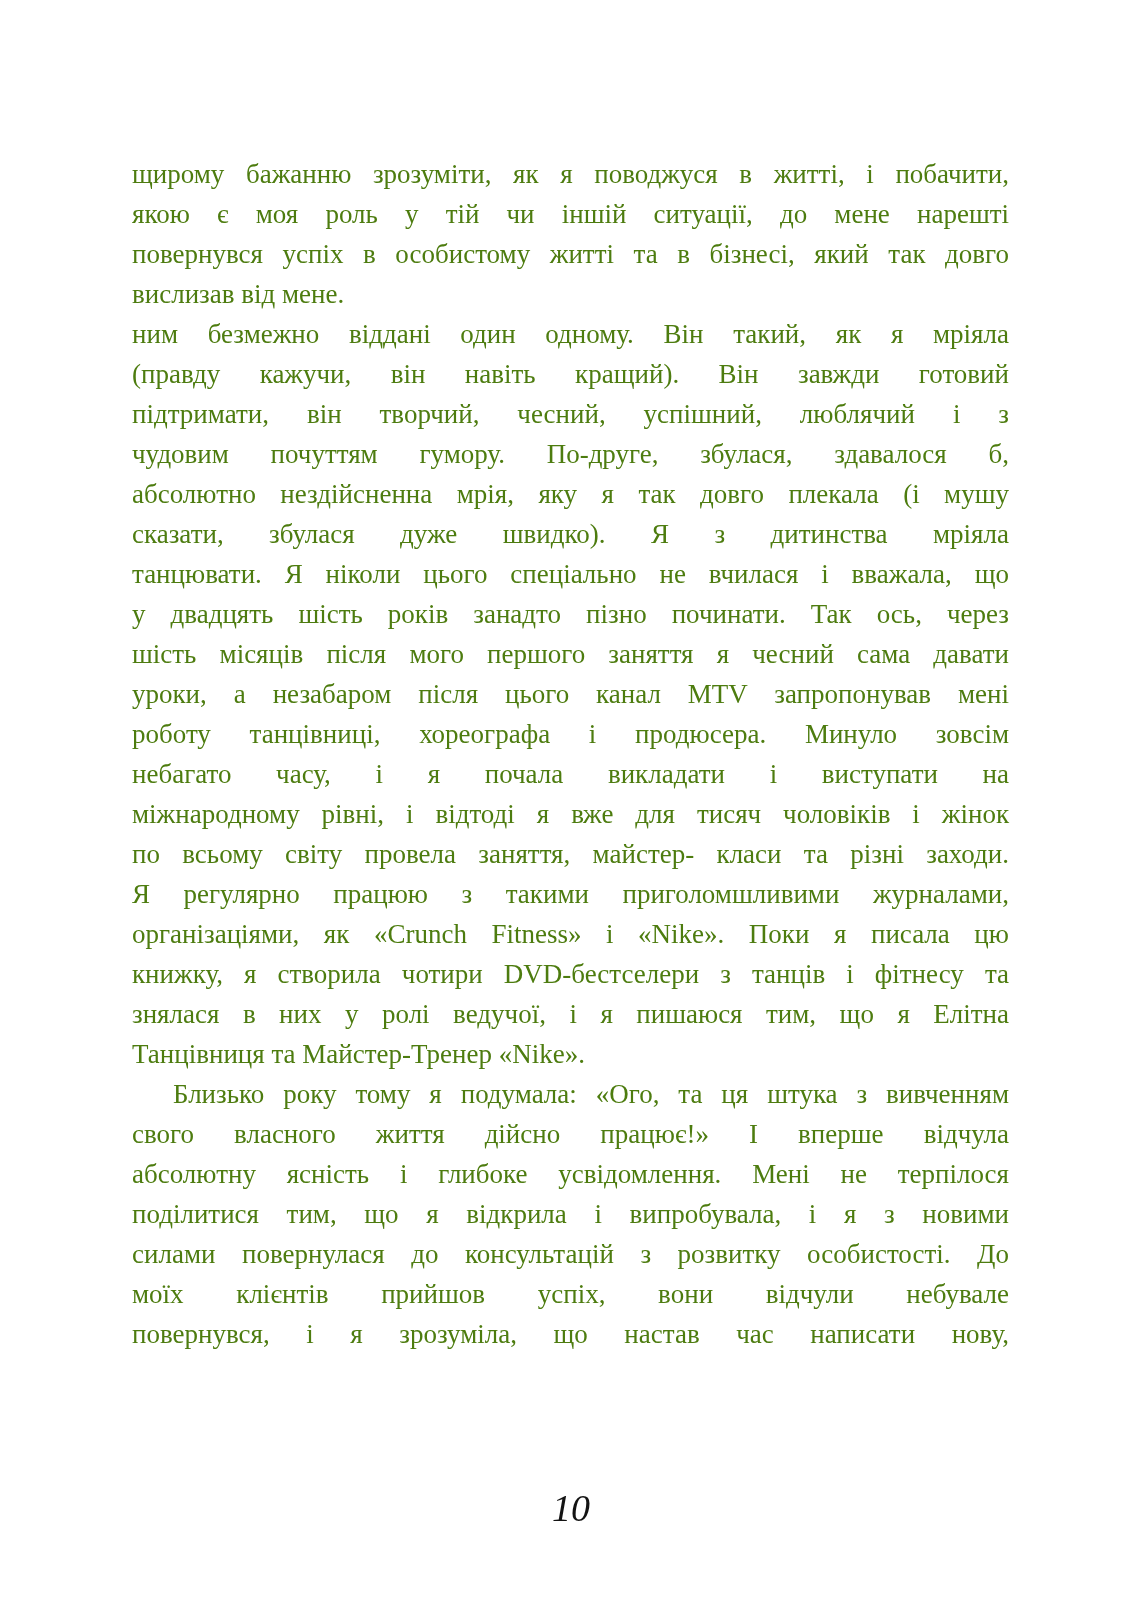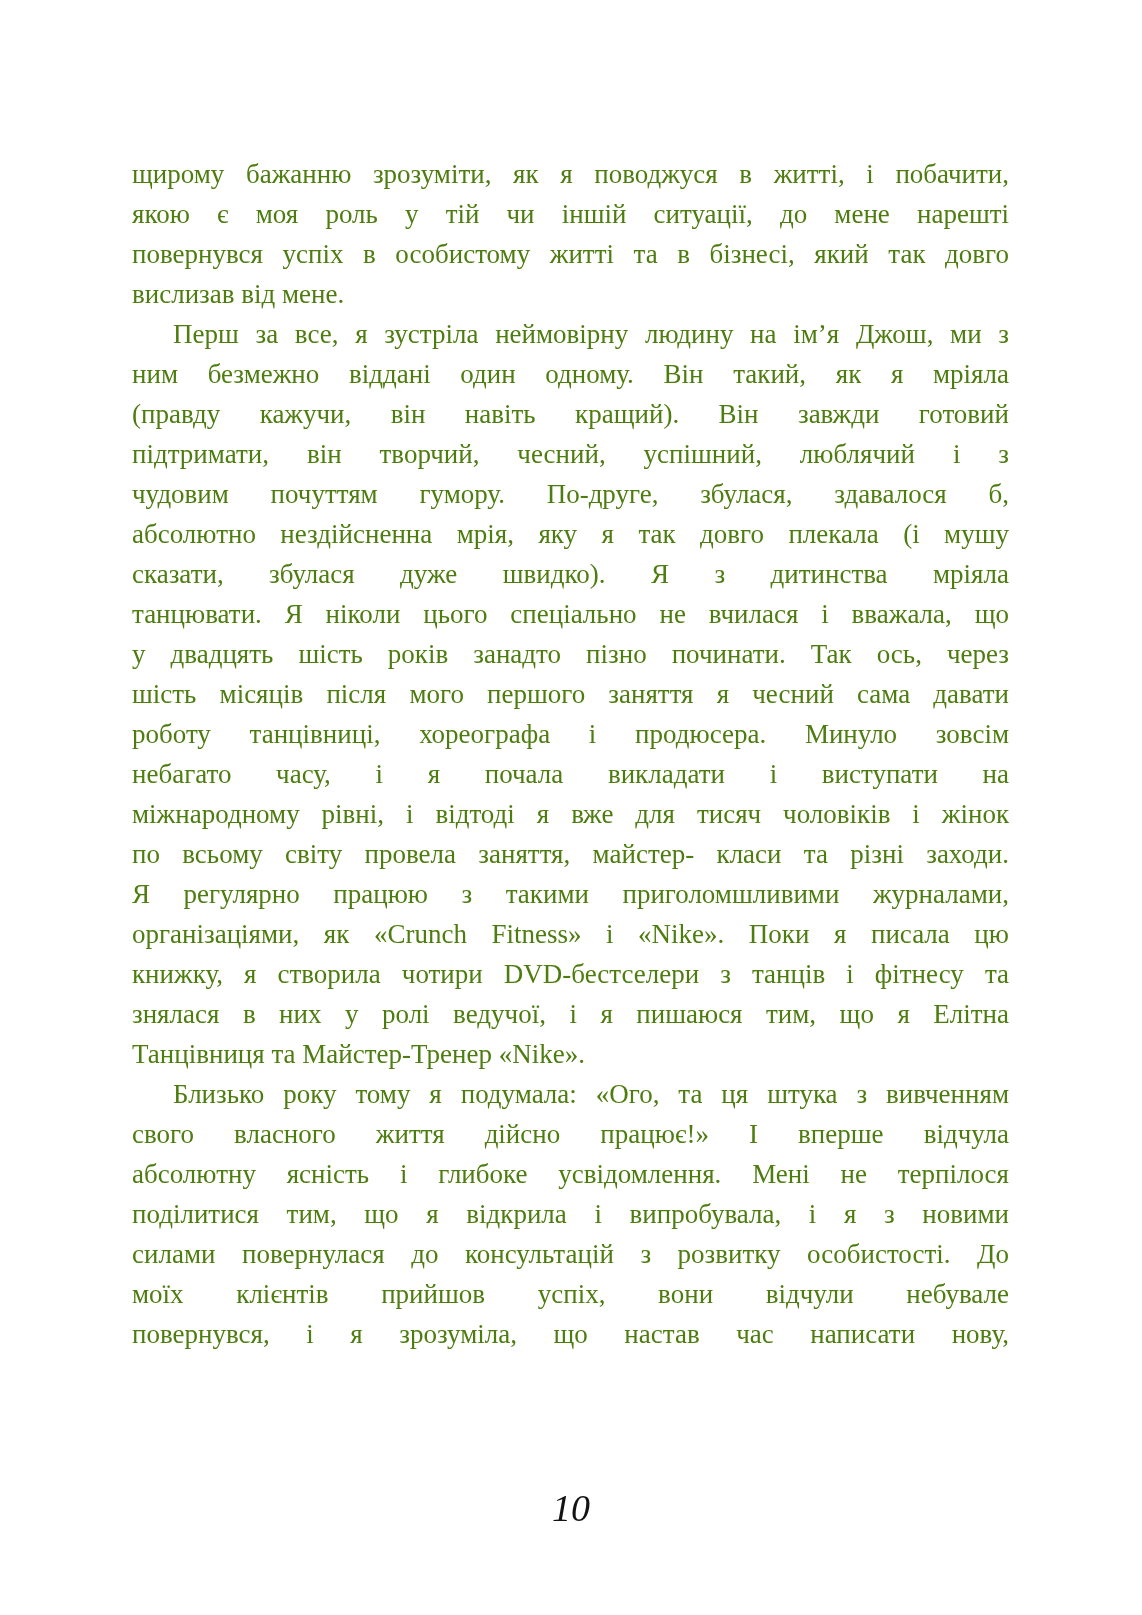--- a/index.html
+++ b/index.html
@@ -50,30 +50,30 @@
 </style>
 </head>
 <body>
 
 <div class="page">
   <div class="body-text">
       <div class="line">щирому бажанню зрозуміти, як я поводжуся в житті, і побачити,</div>
       <div class="line">якою є моя роль у тій чи іншій ситуації, до мене нарешті</div>
       <div class="line">повернувся успіх в особистому житті та в бізнесі, який так довго</div>
       <div class="line end">вислизав від мене.</div>
-      <div class="line indent">Перш за все, я зустріла неймовірну людину на ім’я Джош, ми з</div>
       <div class="line">ним безмежно віддані один одному. Він такий, як я мріяла</div>
       <div class="line">(правду кажучи, він навіть кращий). Він завжди готовий</div>
       <div class="line">підтримати, він творчий, чесний, успішний, люблячий і з</div>
       <div class="line">чудовим почуттям гумору. По-друге, збулася, здавалося б,</div>
       <div class="line">абсолютно нездійсненна мрія, яку я так довго плекала (і мушу</div>
       <div class="line">сказати, збулася дуже швидко). Я з дитинства мріяла</div>
       <div class="line">танцювати. Я ніколи цього спеціально не вчилася і вважала, що</div>
       <div class="line">у двадцять шість років занадто пізно починати. Так ось, через</div>
       <div class="line">шість місяців після мого першого заняття я чесний сама давати</div>
+      <div class="line">уроки, а незабаром після цього канал MTV запропонував мені</div>
       <div class="line">роботу танцівниці, хореографа і продюсера. Минуло зовсім</div>
       <div class="line">небагато часу, і я почала викладати і виступати на</div>
       <div class="line">міжнародному рівні, і відтоді я вже для тисяч чоловіків і жінок</div>
       <div class="line">по всьому світу провела заняття, майстер- класи та різні заходи.</div>
       <div class="line">Я регулярно працюю з такими приголомшливими журналами,</div>
       <div class="line">організаціями, як «Crunch Fitness» і «Nike». Поки я писала цю</div>
       <div class="line">книжку, я створила чотири DVD-бестселери з танців і фітнесу та</div>
       <div class="line">знялася в них у ролі ведучої, і я пишаюся тим, що я Елітна</div>
       <div class="line end">Танцівниця та Майстер-Тренер «Nike».</div>
       <div class="line indent">Близько року тому я подумала: «Ого, та ця штука з вивченням</div>

